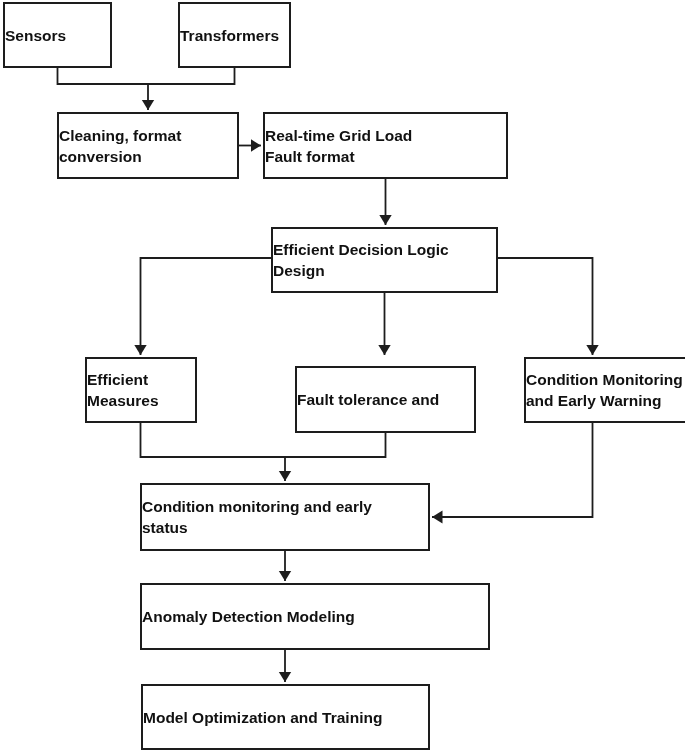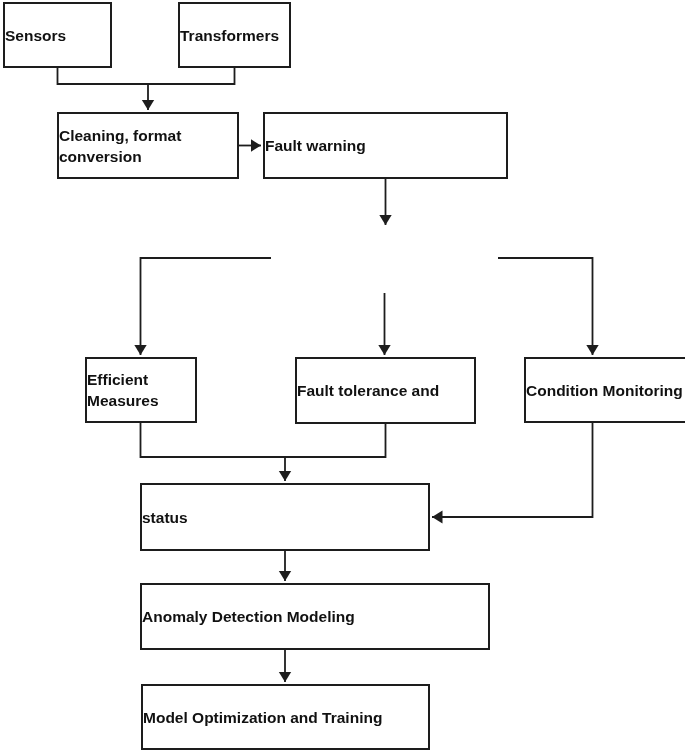--- a/index.html
+++ b/index.html
@@ -78,38 +78,45 @@
   <div class="node" style="left:57px;top:112px;width:182px;height:67px">
     <span class="ln">Cleaning, format</span>
     <span class="ln">conversion</span>
   </div>
 
   <div class="node" style="left:178px;top:2px;width:113px;height:66px">
     <span class="ln">Transformers</span>
   </div>
 
   <div class="node" style="left:263px;top:112px;width:245px;height:67px">
-    <span class="ln">Fault warning</span>
+    <span class="ln">Real-time Grid Load</span>
+    <span class="ln">Fault format</span>
   </div>
 
+  <div class="node" style="left:271px;top:227px;width:227px;height:66px">
+    <span class="ln">Efficient Decision Logic</span>
+    <span class="ln">Design</span>
+  </div>
 
   <div class="node" style="left:85px;top:357px;width:112px;height:66px">
     <span class="ln">Efficient</span>
     <span class="ln">Measures</span>
   </div>
 
-  <div class="node" style="left:295px;top:357px;width:181px;height:67px">
+  <div class="node" style="left:295px;top:366px;width:181px;height:67px">
     <span class="ln">Fault tolerance and</span>
   </div>
 
   <div class="node" style="left:524px;top:357px;width:178px;height:66px">
     <span class="ln">Condition Monitoring</span>
+    <span class="ln">and Early Warning</span>
   </div>
 
   <div class="node" style="left:140px;top:483px;width:290px;height:68px">
+    <span class="ln">Condition monitoring and early</span>
     <span class="ln">status</span>
   </div>
 
   <div class="node" style="left:140px;top:583px;width:350px;height:67px">
     <span class="ln">Anomaly Detection Modeling</span>
   </div>
 
   <div class="node" style="left:141px;top:684px;width:289px;height:66px">
     <span class="ln">Model Optimization and Training</span>
   </div>

